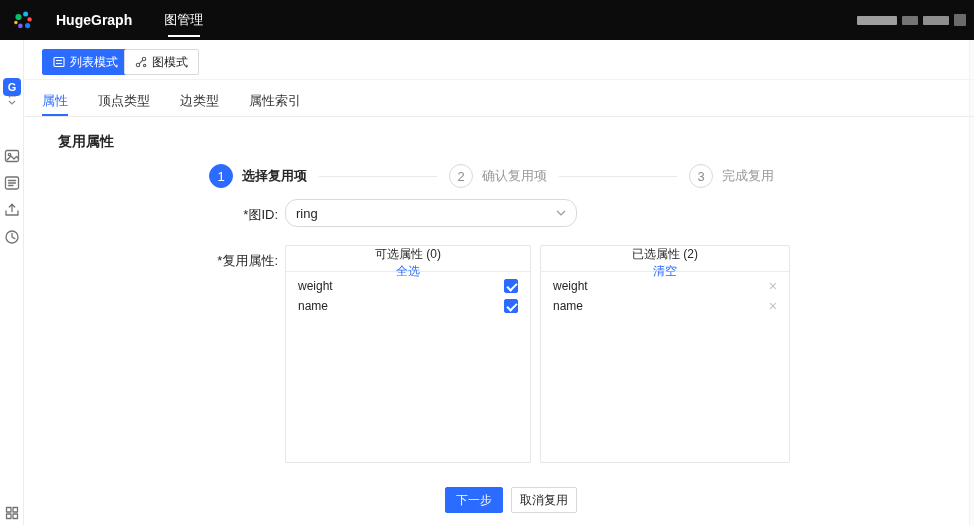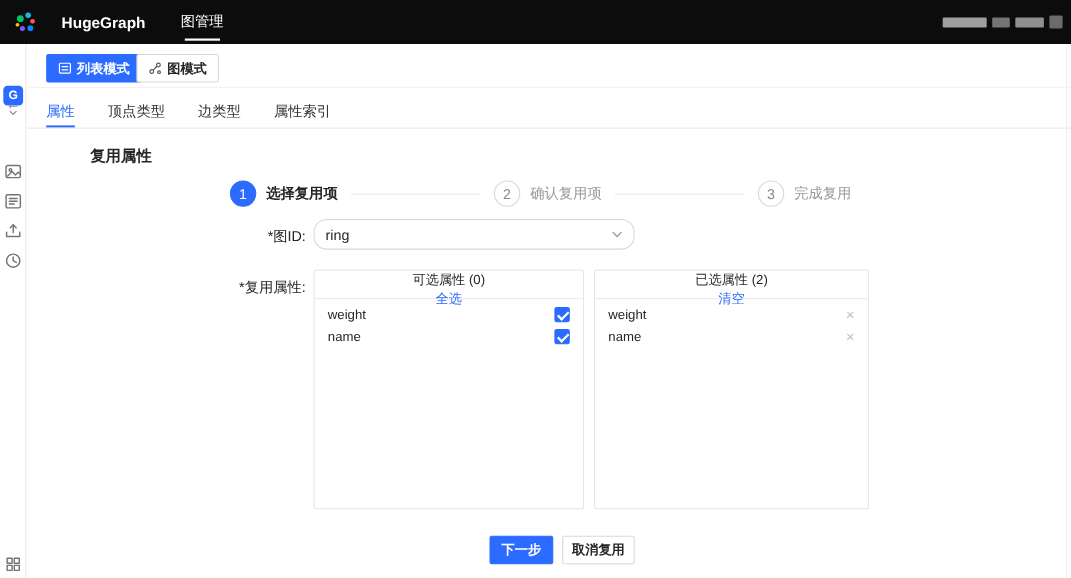--- a/index.html
+++ b/index.html
@@ -29,29 +29,29 @@
   .back-arrow { color:#8c8c8c; font-size:13px; line-height:1; }
   .g-badge { position:absolute; left:3px; top:38px; width:18px; height:18px; border-radius:4px; background:var(--accent); color:#fff; font-size:11px; font-weight:bold; display:flex; align-items:center; justify-content:center; cursor:pointer; }
   .side-icon { stroke:#737373; fill:none; stroke-width:1.3; stroke-linecap:round; stroke-linejoin:round; }
 
   
   .main { position:absolute; left:25px; top:40px; width:949px; height:485px; background:#fff; }
   .hdivider { position:absolute; left:0; width:949px; height:1px; background:var(--line); }
   .soft-divider { position:absolute; left:0; top:39px; width:949px; height:1px; background:#f2f2f2; }
   .scroll-strip { position:absolute; right:0; top:0; width:5px; height:485px; background:#fbfbfb; border-left:1px solid #f2f2f2; }
 
-  .btn { display:inline-flex; align-items:center; justify-content:center; gap:5px; height:26px; border:1px solid var(--border); background:#fff; border-radius:2px; font-size:12px; color:var(--text); cursor:pointer; font-family:inherit; padding:0 10px;font-weight:bold; }
+  .btn { display:inline-flex; align-items:center; justify-content:center; gap:5px; height:26px; border:1px solid var(--border); background:#fff; border-radius:2px; font-size:12px; color:var(--text); cursor:pointer; font-family:inherit; padding:0 10px; }
   .btn-primary { background:var(--accent); border-color:var(--accent); color:#fff; }
   .mode-btn { position:absolute; top:9px; }
 
   .tabs { position:absolute; left:17px; top:47px; height:29px; display:flex; gap:30px; }
   .tab { font-size:13px; color:#333; cursor:pointer; display:flex; align-items:center; height:29px; border-bottom:2px solid transparent; }
   .tab.active { color:var(--accent); border-bottom-color:var(--accent); }
 
-  .panel-title { position:absolute; left:33px; top:93px; font-size:14px; font-weight:bold; color:var(--text);margin-left:24px; }
+  .panel-title { position:absolute; left:33px; top:93px; font-size:14px; font-weight:bold; color:var(--text); }
 
   
   .stepper { position:absolute; left:184px; top:124px; display:flex; align-items:center; }
   .step { display:flex; align-items:center; gap:9px; }
   .step-circle { width:24px; height:24px; border-radius:50%; border:1px solid var(--border); color:var(--muted); background:#fff; font-size:13px; display:flex; align-items:center; justify-content:center; }
   .step-label { font-size:13px; color:#999; }
   .step.active .step-circle { background:var(--accent); border-color:var(--accent); color:#fff; }
   .step.active .step-label { color:var(--text); font-weight:bold; }
   .step-line { width:118px; height:1px; background:var(--line); margin:0 12px; }
 

